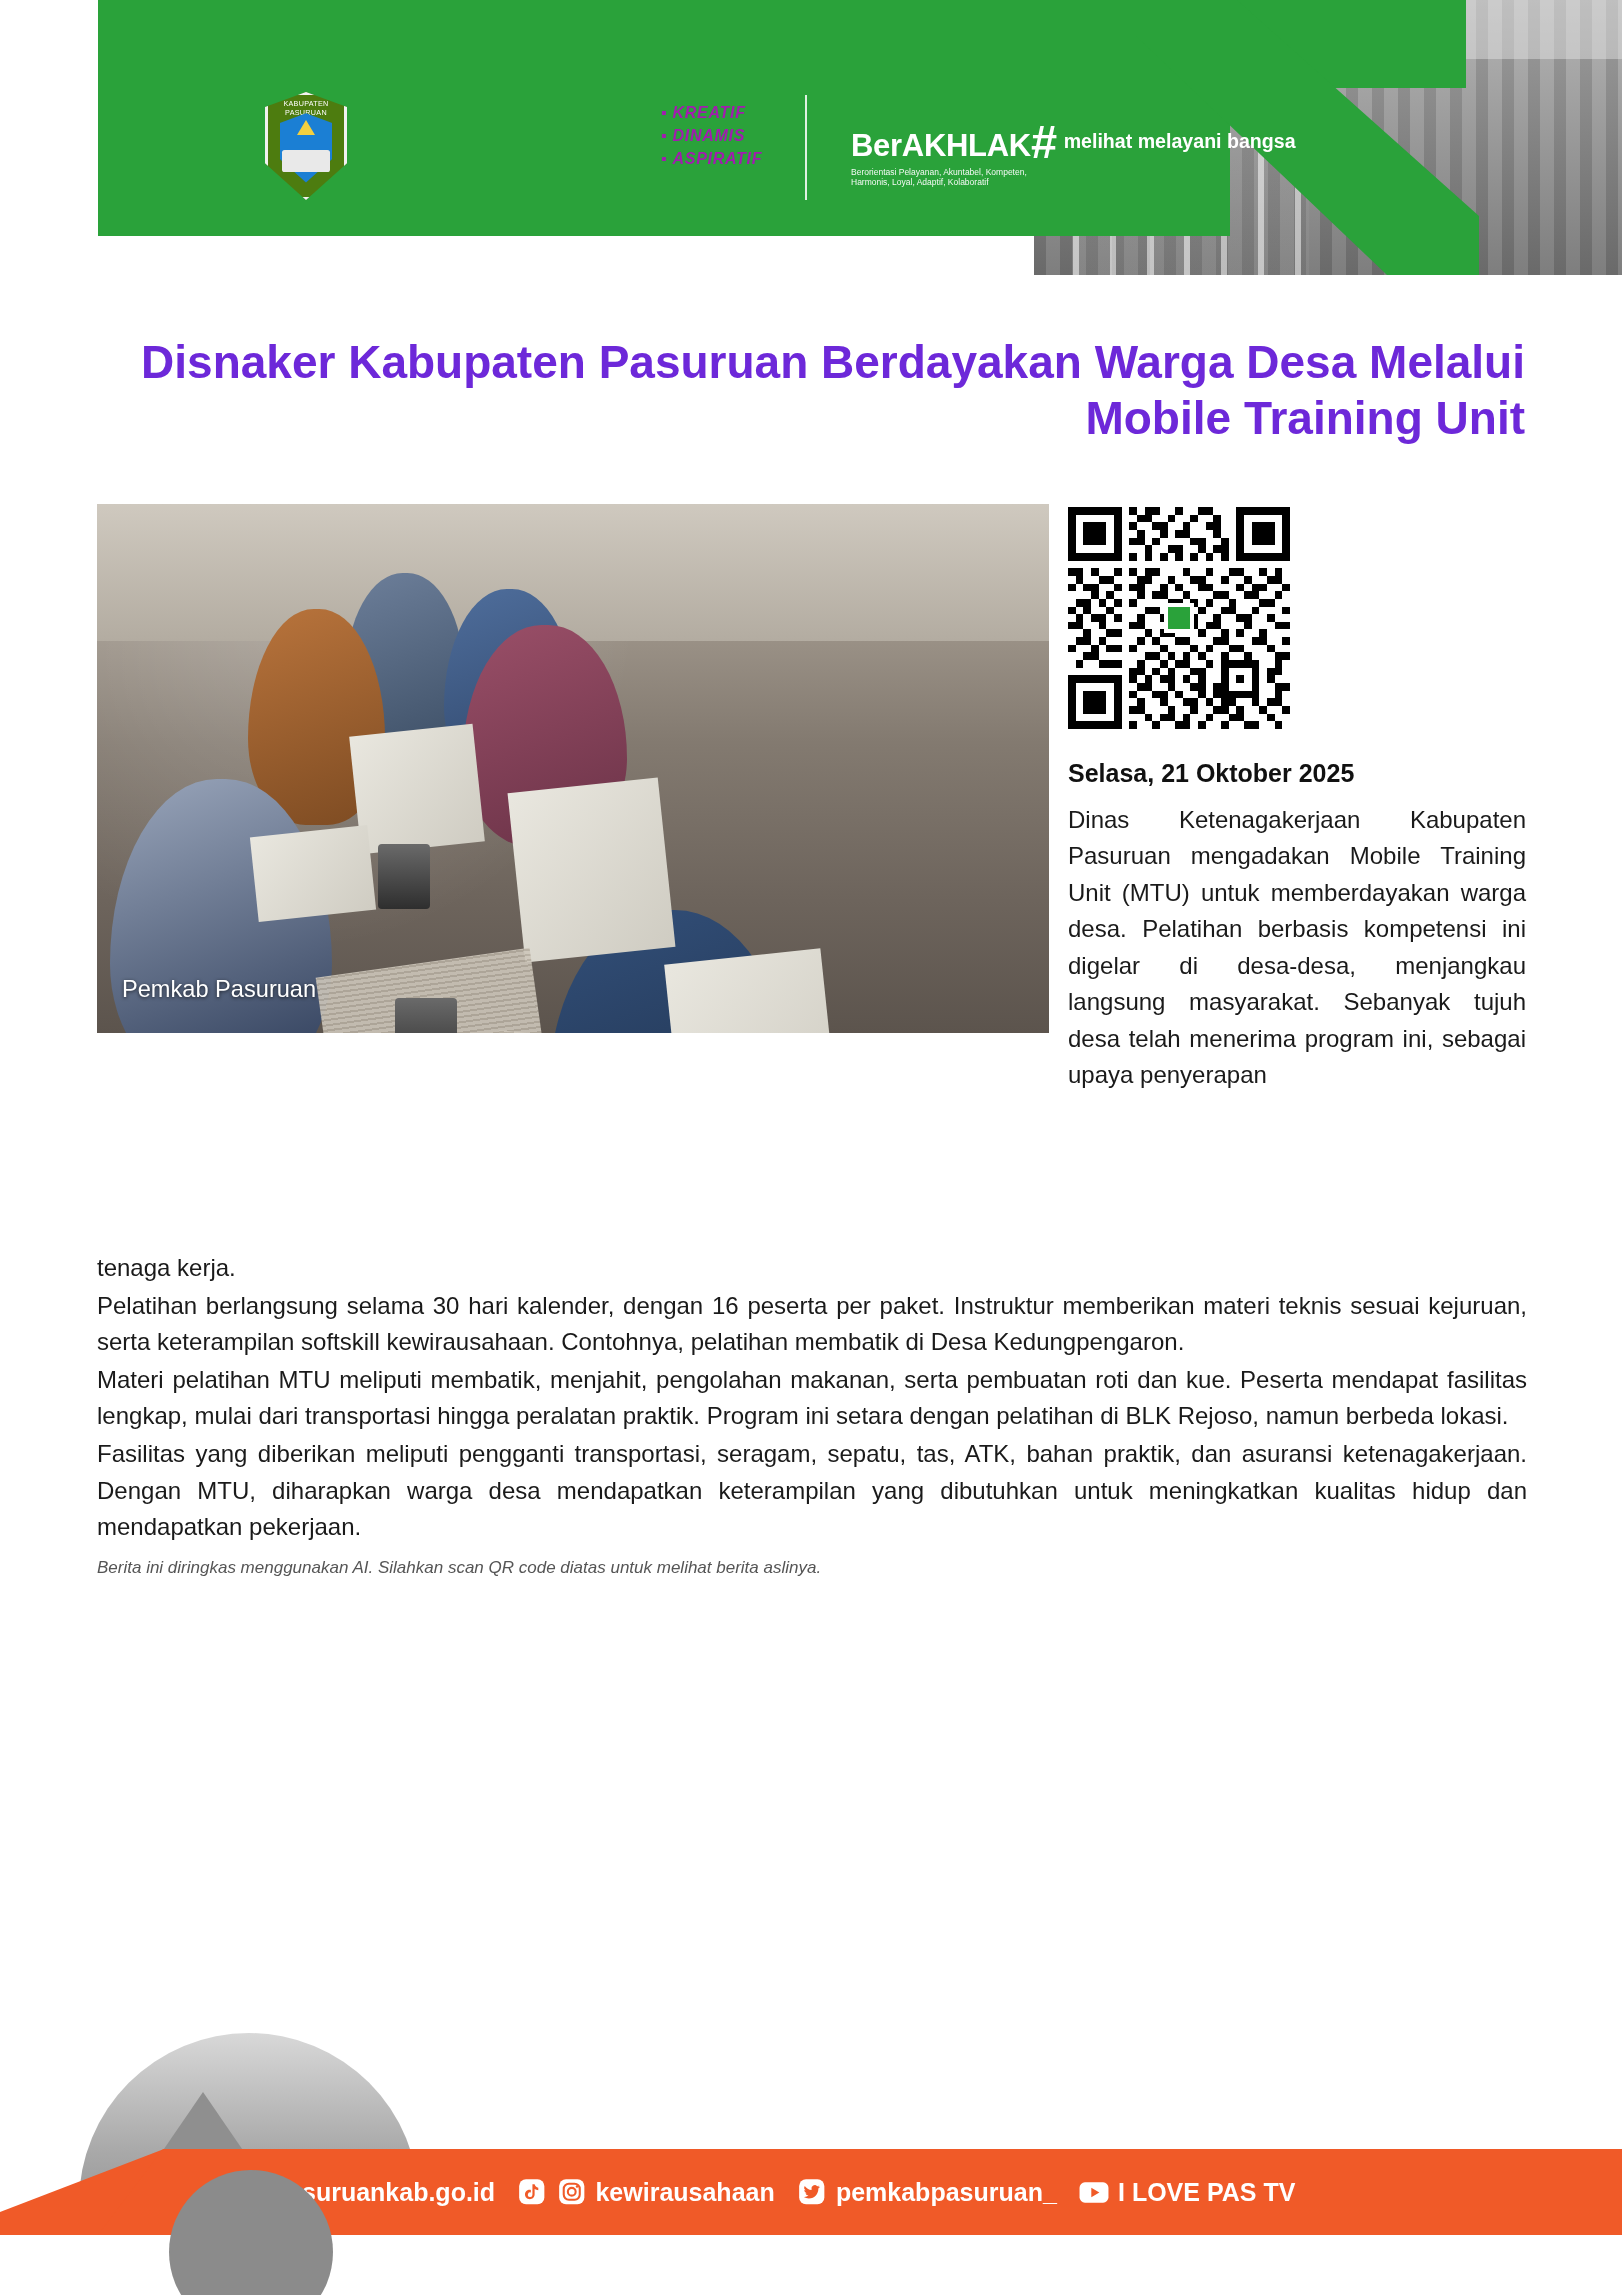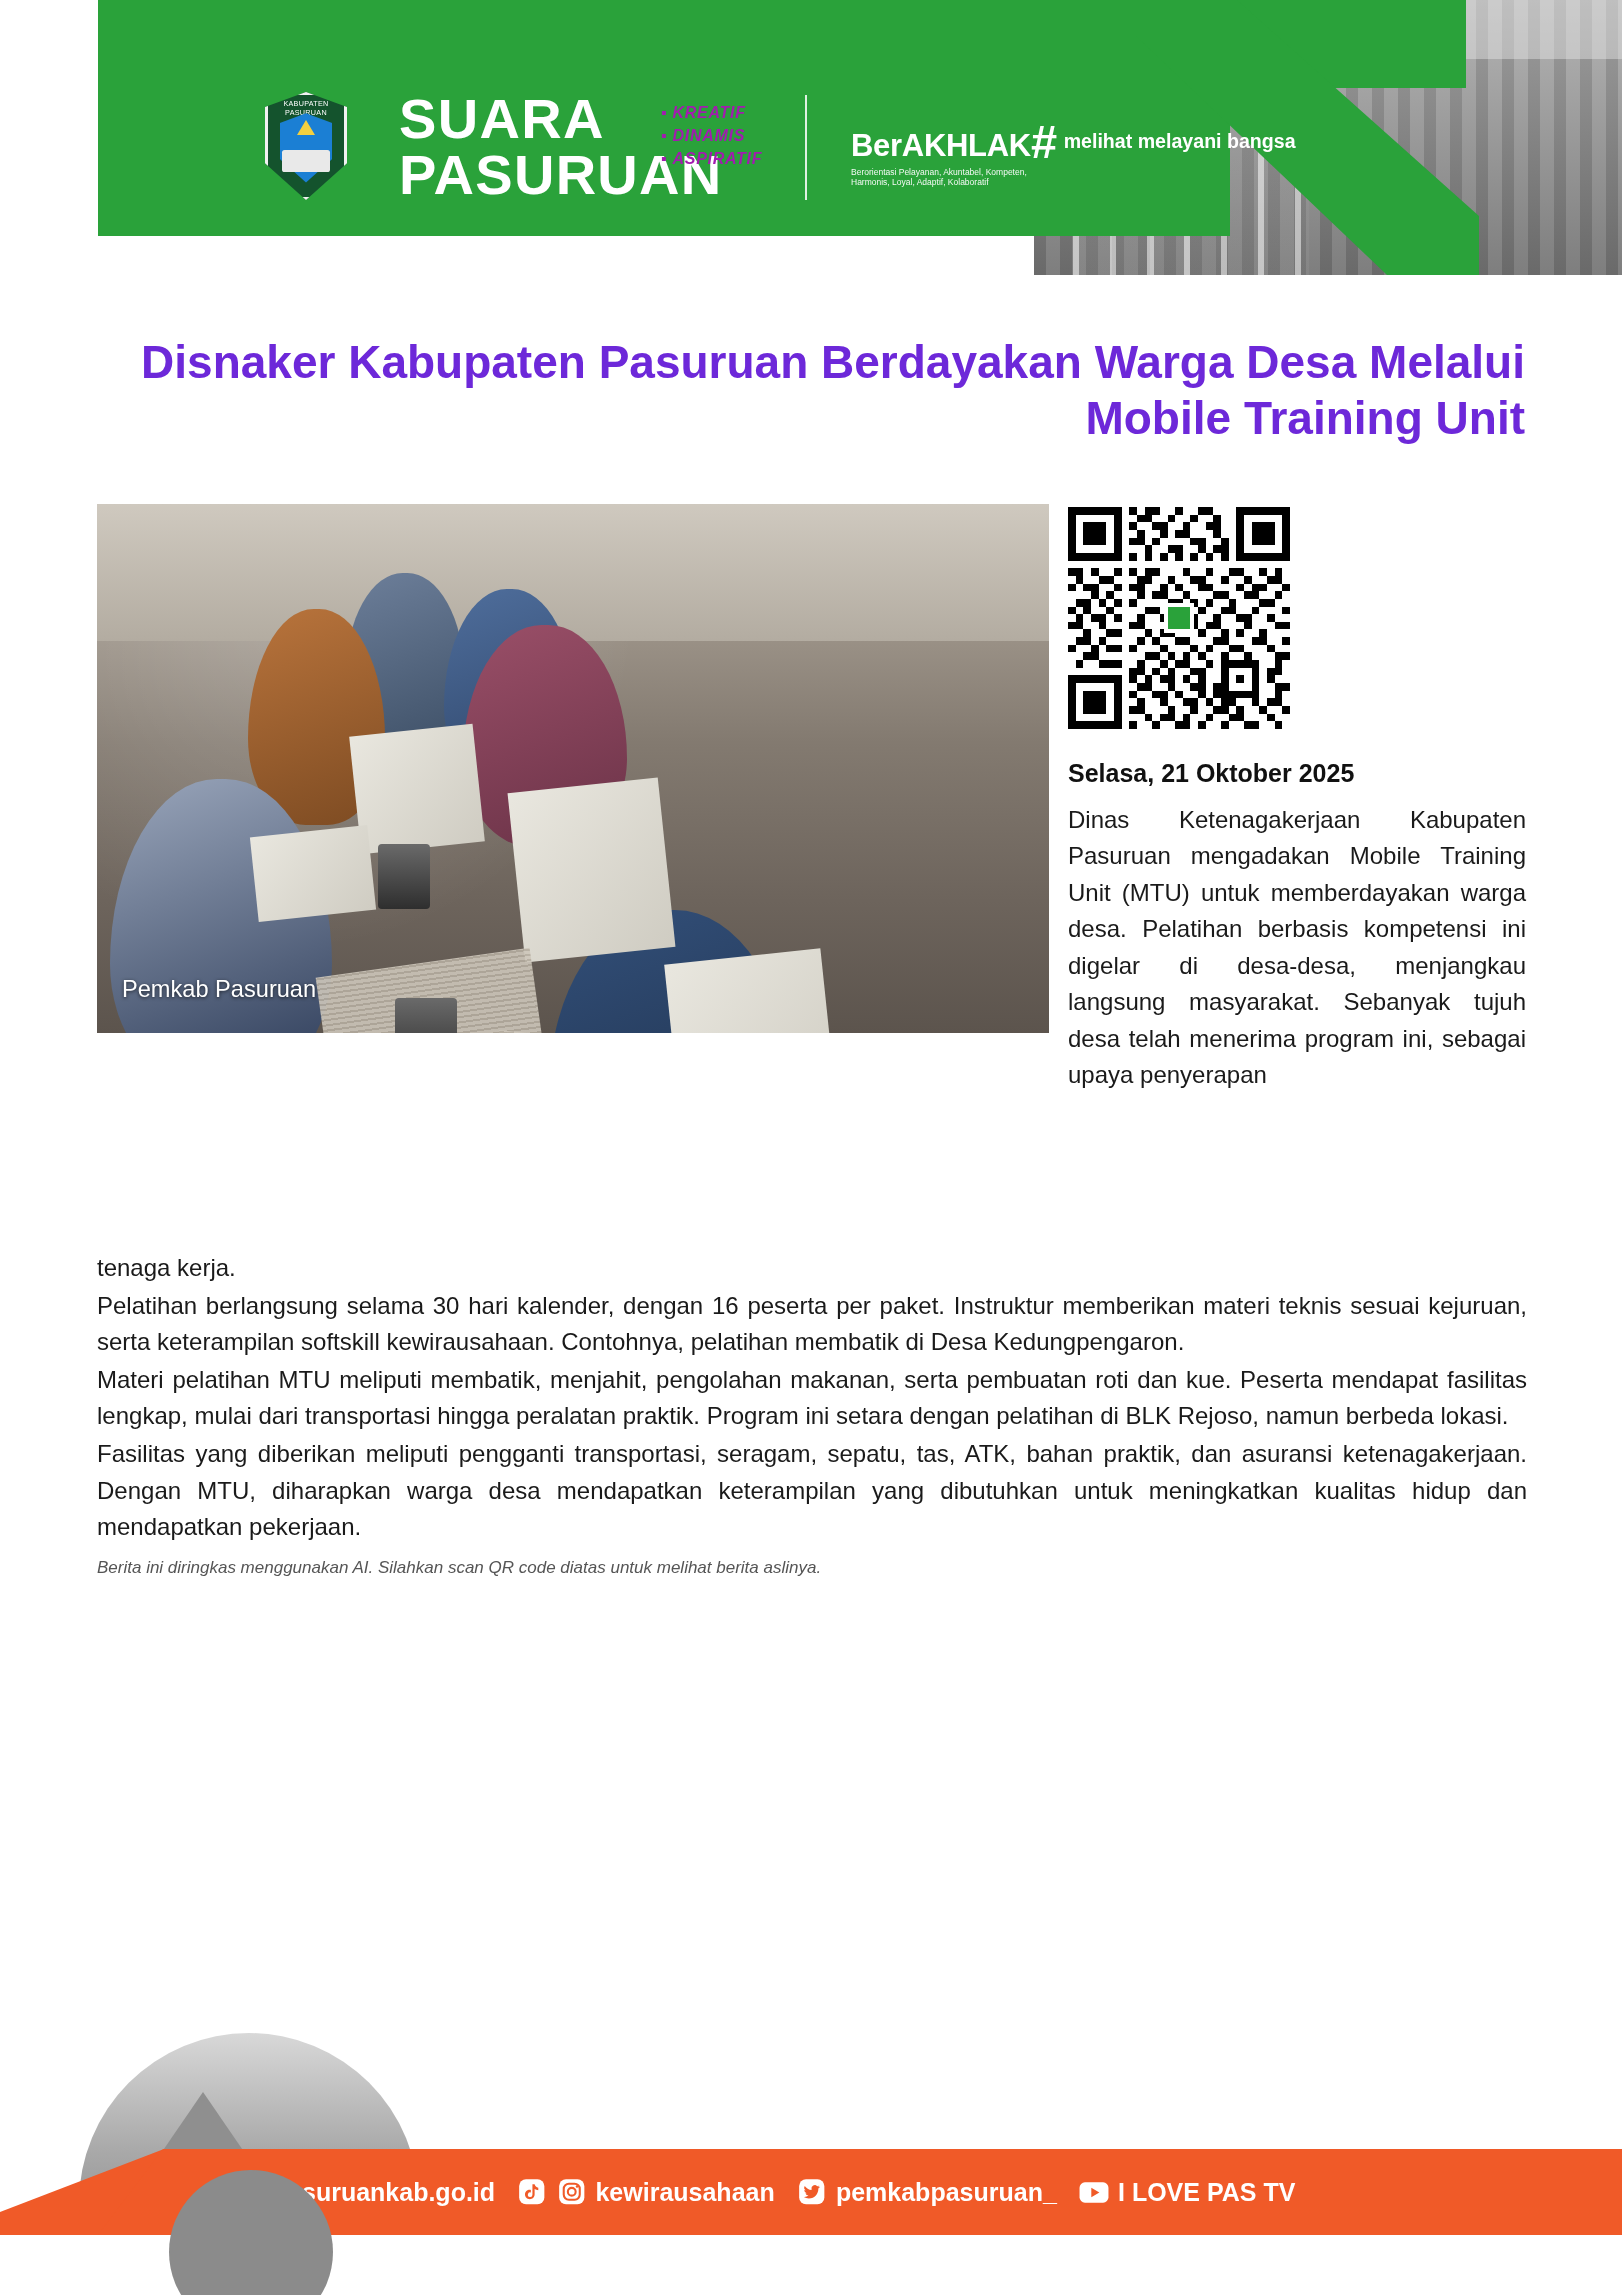--- a/index.html
+++ b/index.html
@@ -87,21 +87,21 @@
 
   
   .crest {
     position: absolute;
     left: 265px; top: 92px;
     width: 82px; height: 108px;
   }
   .crest-shield {
     position: absolute;
     inset: 0;
-    background: #14532d;
+    background: #4d7c0f;
     border: 3.3px solid #f2f2f2;
     clip-path: polygon(50% 0%, 100% 14%, 100% 66%, 50% 100%, 0% 66%, 0% 14%);
     padding-left: 40px;
   }
   .crest-inner {
     position: absolute;
     left: 11.8px; top: 18.3px; right: 11.8px; bottom: 14.4px;
     background: #1b7fd4;
     clip-path: polygon(50% 0%, 100% 14%, 100% 66%, 50% 100%, 0% 66%, 0% 14%);
   }
@@ -405,24 +405,20 @@
 
   <div class="crest">
     <div class="crest-shield">
       <div class="crest-label">KABUPATEN PASURUAN</div>
       <div class="crest-inner"></div>
       <div class="crest-star"></div>
       <div class="crest-base"></div>
     </div>
   </div>
 
-  <div class="brand">
-    <div class="brand-line1">SUARA</div>
-    <div class="brand-line2">PASURUAN</div>
-  </div>
 
   <div class="brand-tags">
     <div>KREATIF</div>
     <div>DINAMIS</div>
     <div>ASPIRATIF</div>
   </div>
 
   <div class="divider-vert"></div>
 
   <div class="berakhlak">

